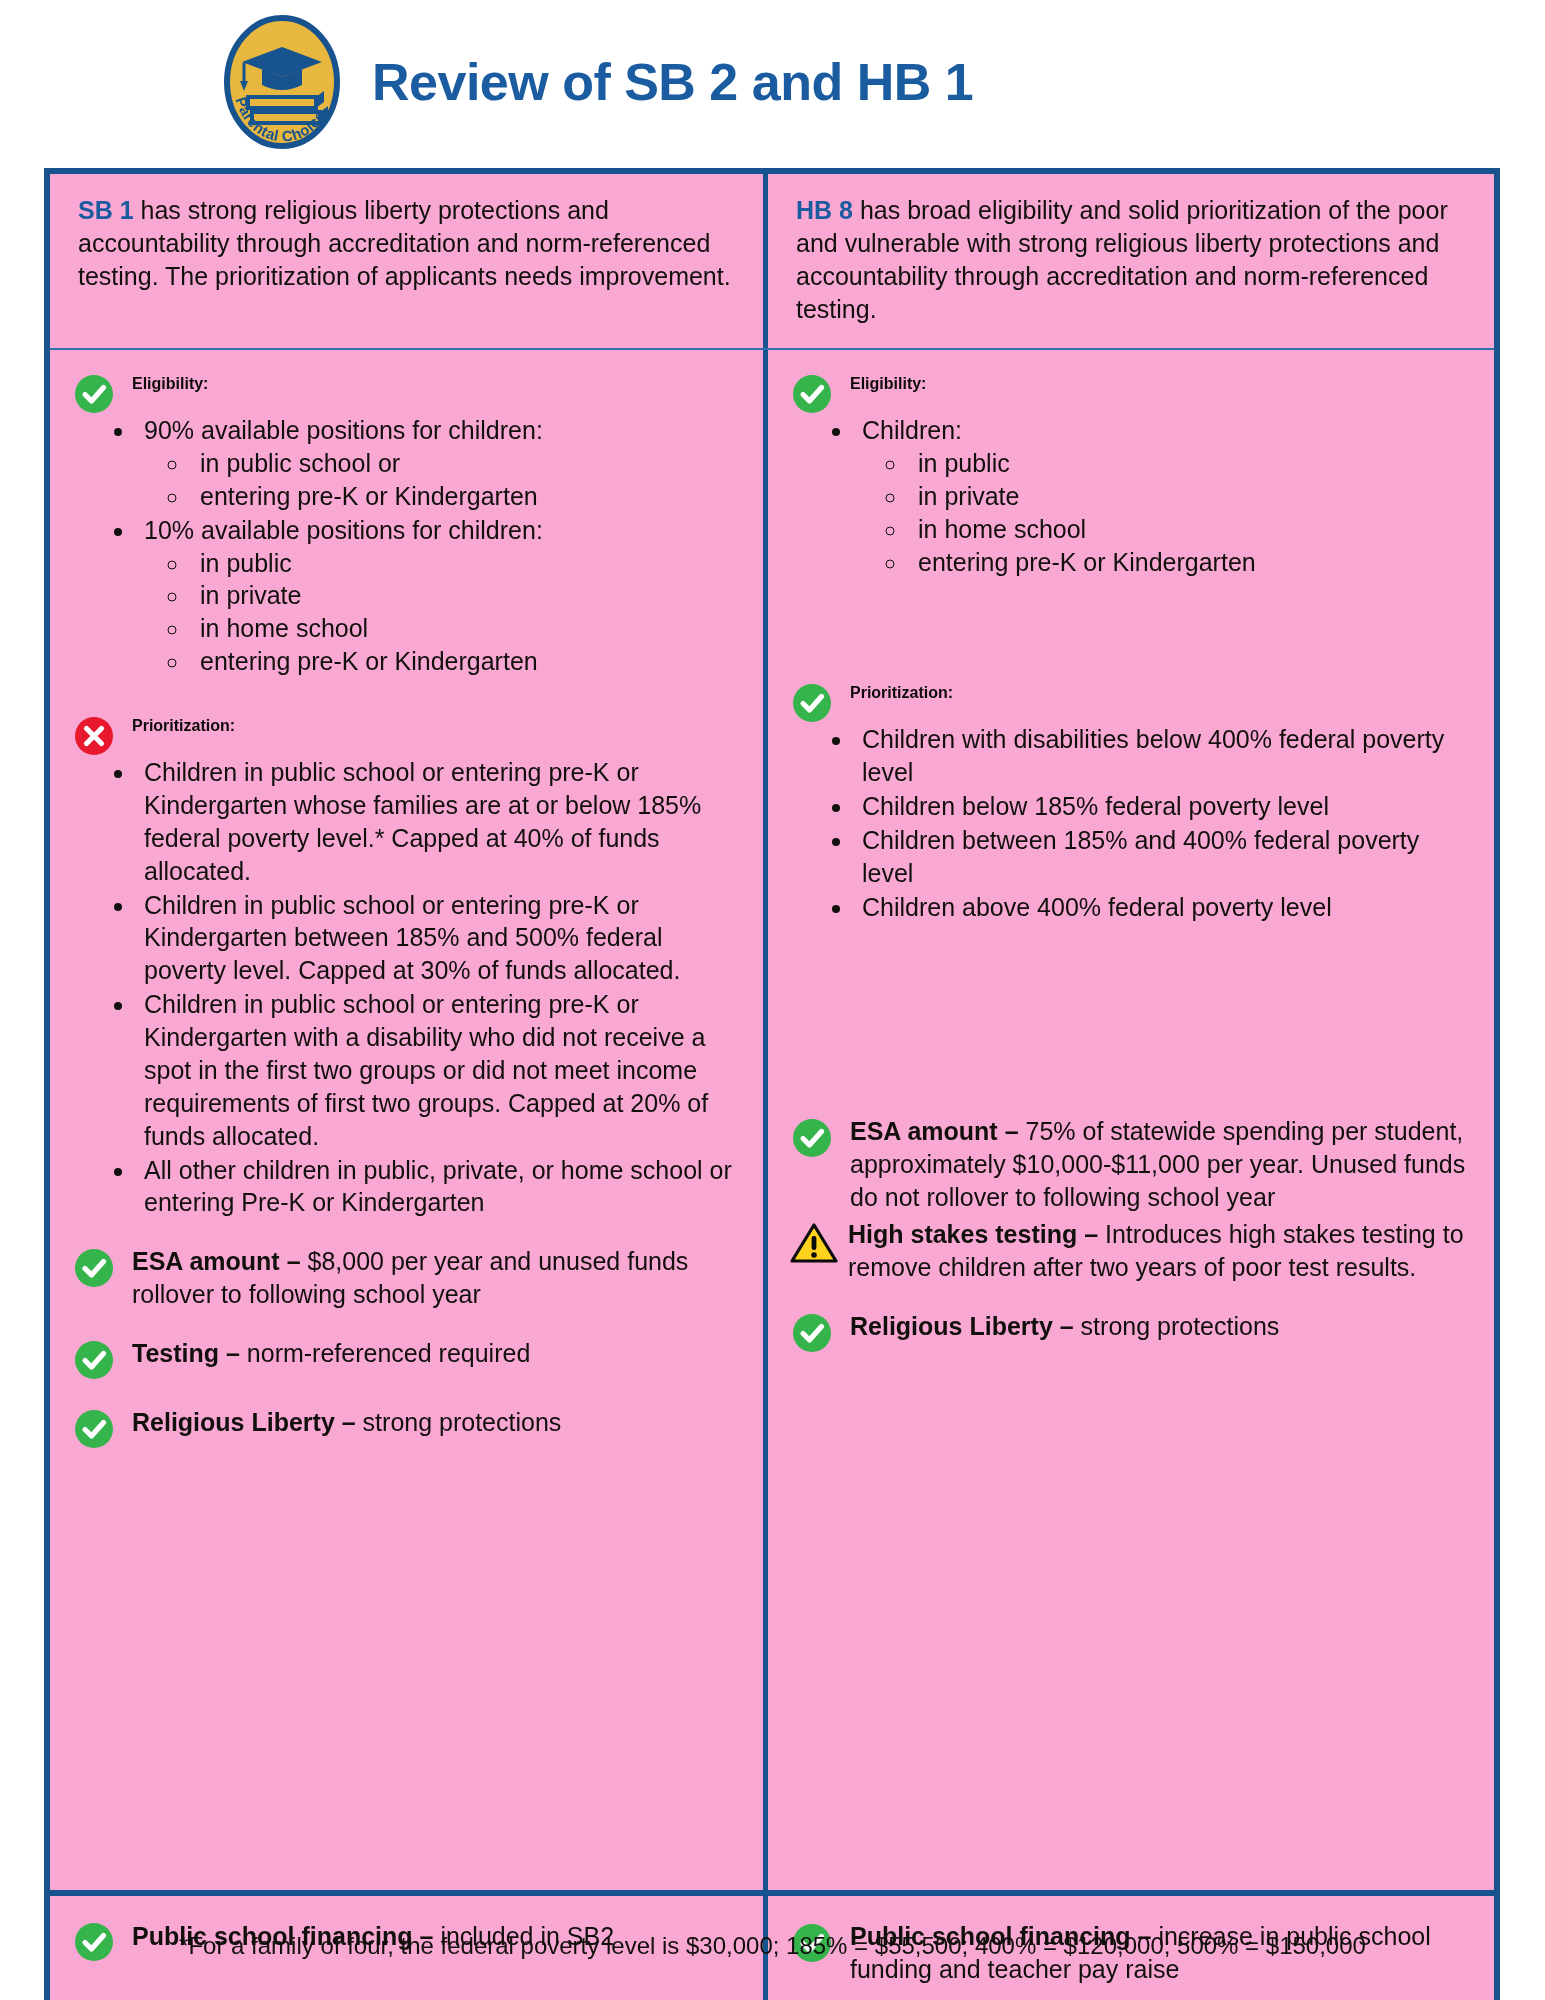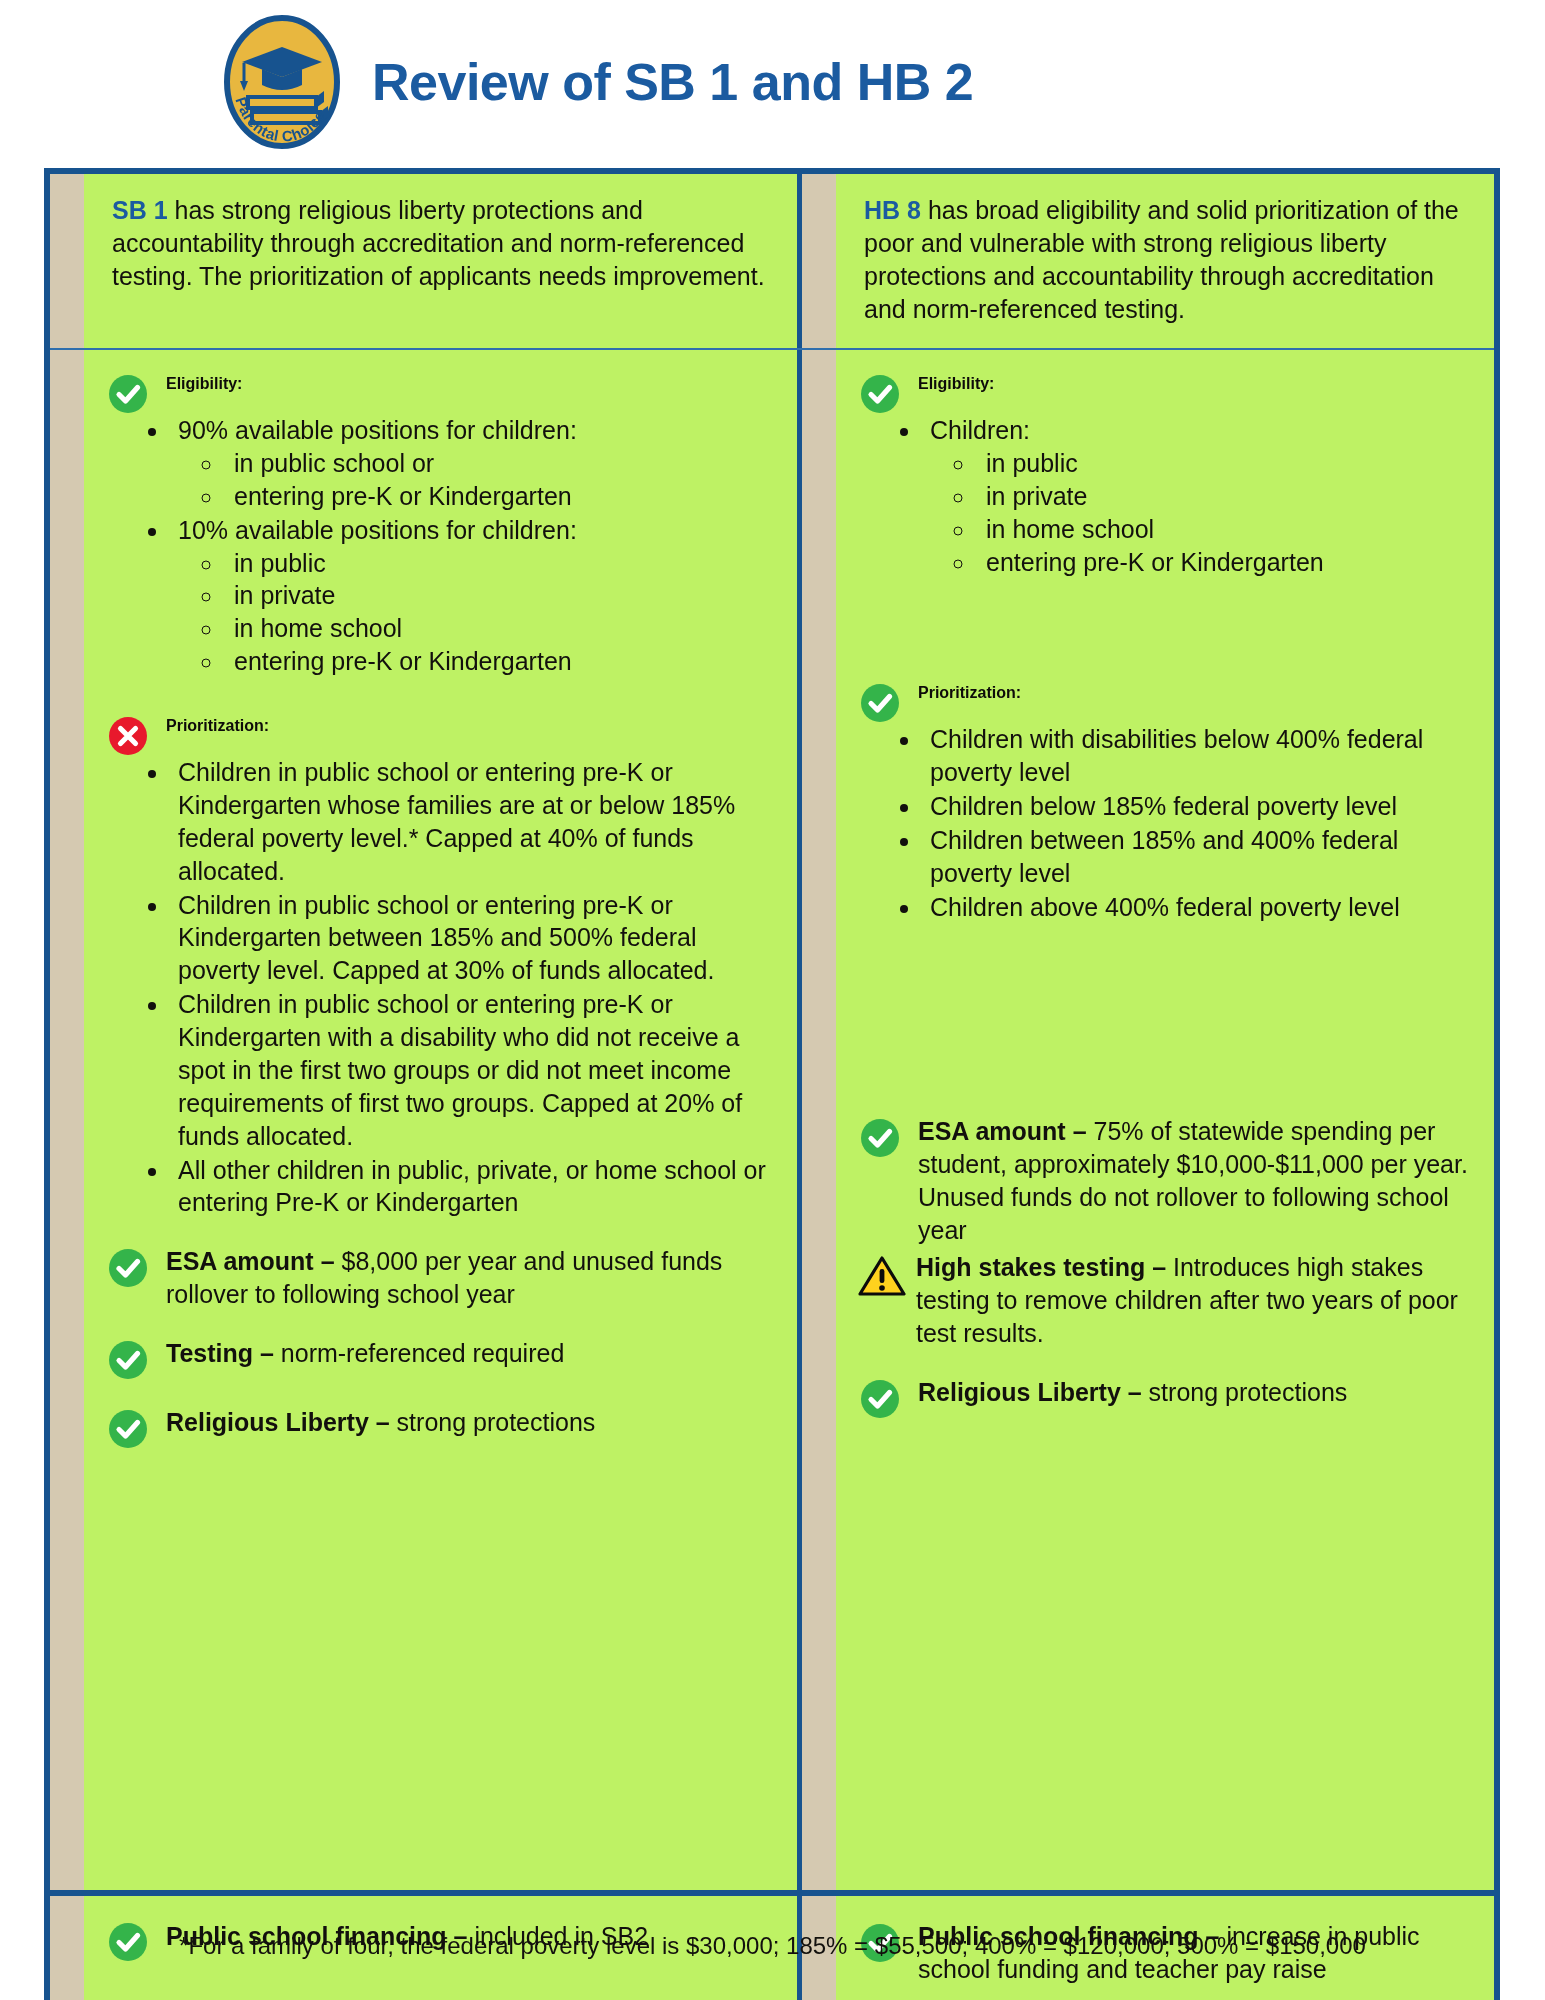--- a/index.html
+++ b/index.html
@@ -42,23 +42,22 @@
   
   .table-wrap {
     position: absolute;
     left: 44px; top: 168px;
     width: 1456px;
     border: 6px solid #17538f;
     background: #d5c9b1;
   }
   .row { display: flex; }
   .cell {
-    background: #bef264;
+    background: #f9a8d4;
     position: relative;
-    margin-left: 34px;
   }
   .cell-left  { width: 718px; flex: 0 0 718px; border-right: 5px solid #17538f; }
   .cell-right { flex: 1 1 auto; }
 
   .row-intro .cell { padding: 20px 24px 22px 28px; }
   .row-intro { border-bottom: 2px solid #2f6fad; }
 
   .row-body .cell { padding: 14px 20px 26px 22px; }
   .row-body { border-bottom: 6px solid #17538f; }
   .row-body .cell-left  { height: 1540px; }
@@ -159,21 +158,21 @@
         <polygon points="102,99 110,93 110,104 102,110" fill="#17538f"></polygon>
 
         <defs>
           <path id="arcTxt" d="M 16 78 A 50 58 0 0 0 112 92" fill="none"></path>
         </defs>
         <text font-family="Liberation Sans, sans-serif" font-size="15" font-weight="bold" fill="#17538f" letter-spacing="0.5">
           <textPath href="#arcTxt" startOffset="6%">Parental Choice</textPath>
         </text>
       </svg>
     </div>
-    <div class="title">Review of SB 1 and HB 2</div>
+    <div class="title">Review of SB 2 and HB 1</div>
   </div>
 
   <div class="table-wrap">
 
     <div class="row row-intro">
       <div class="cell cell-left">
         <div class="intro-text"><span class="bill-tag">SB 1</span><span> has strong religious liberty protections and accountability through accreditation and norm-referenced testing. The prioritization of applicants needs improvement.</span></div>
       </div>
       <div class="cell cell-right">
         <div class="intro-text"><span class="bill-tag">HB 8</span><span> has broad eligibility and solid prioritization of the poor and vulnerable with strong religious liberty protections and accountability through accreditation and norm-referenced testing.</span></div>

